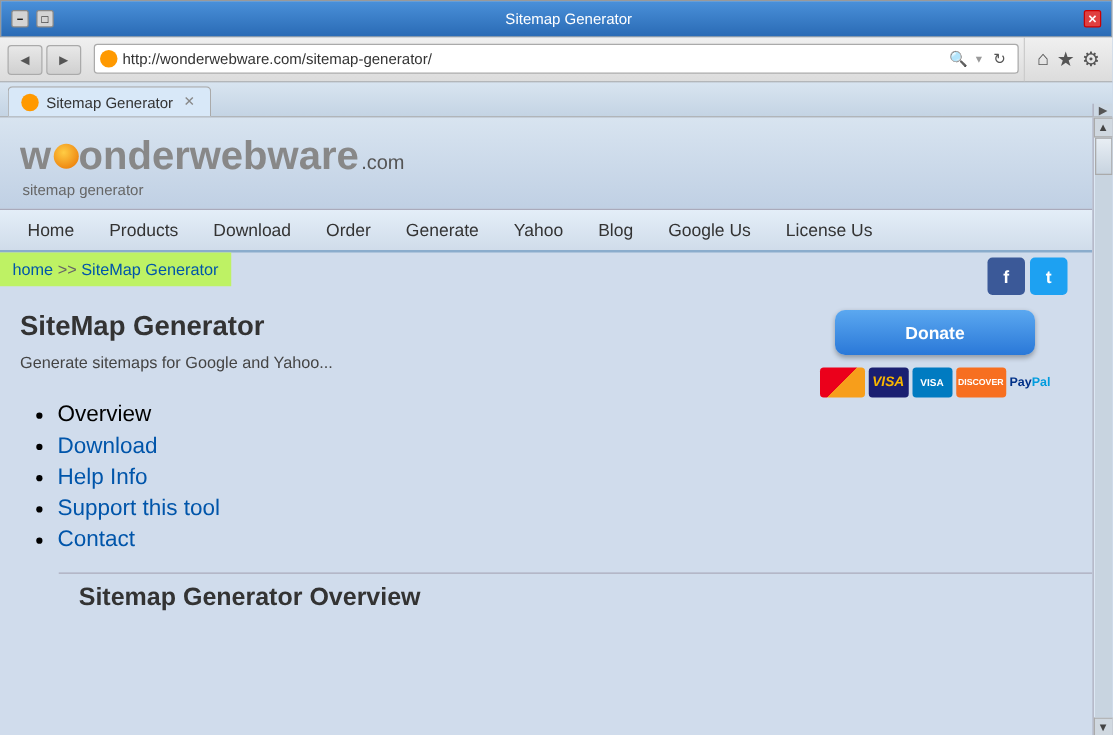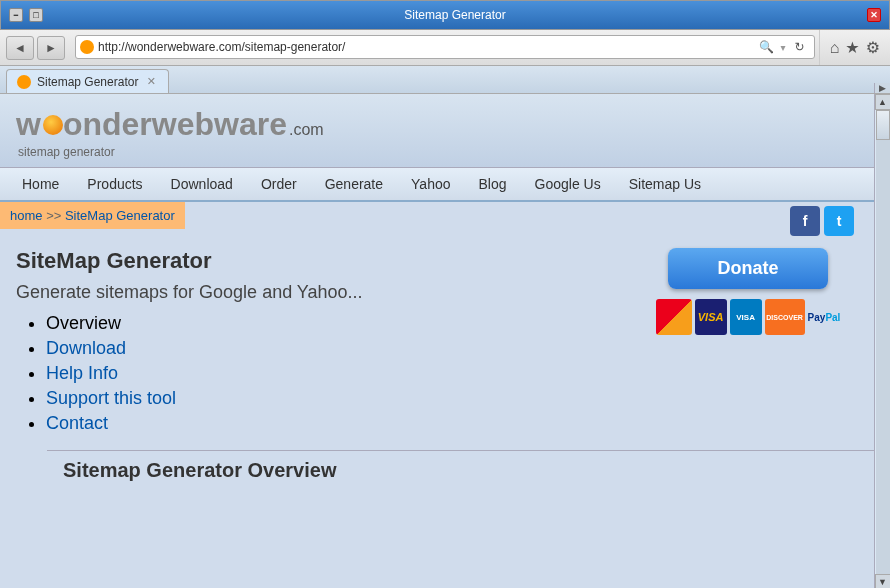--- a/index.html
+++ b/index.html
@@ -214,21 +214,21 @@
       color: #333;
       cursor: pointer;
       white-space: nowrap;
     }
 
     
     .breadcrumb-bar {
       padding: 6px 10px;
       font-size: 13px;
       color: #666;
-      background: #fdba74;
+      background: #bef264;
     }
     .breadcrumb-link { color: #0055aa; text-decoration: none; cursor: pointer; }
 
     
     .social-bar {
       display: flex;
       justify-content: flex-end;
       padding: 4px 20px;
       gap: 4px;
     }
@@ -253,23 +253,23 @@
     .content-left {
       flex: 1;
     }
     .page-title {
       font-size: 22px;
       font-weight: bold;
       color: #333;
       margin-bottom: 8px;
     }
     .page-desc {
-      font-size: 18px;
+      font-size: 13px;
       color: #444;
-      margin-bottom: 10px;
+      margin-bottom: 24px;
     }
     .bullet-list {
       list-style: disc;
       padding-left: 30px;
       font-size: 18px;
     }
     .bullet-list li {
       margin-bottom: 4px;
     }
     .bullet-list a {
@@ -283,35 +283,35 @@
       display: flex;
       flex-direction: column;
       align-items: center;
       gap: 10px;
     }
     .donate-btn {
       width: 160px;
       padding: 10px 20px;
       background: linear-gradient(to bottom, #5ba8f0, #2a78d8);
       color: white;
-      font-size: 18px;
+      font-size: 14px;
       font-weight: bold;
       border: none;
       border-radius: 8px;
       cursor: pointer;
       box-shadow: 0 2px 4px rgba(0,0,0,0.3);
     }
 
     .payment-icons {
       display: flex;
       align-items: center;
       gap: 3px;
     }
     .payment-card {
-      height: 36px;
+      height: 24px;
       border-radius: 3px;
       display: flex; align-items: center; justify-content: center;
       font-size: 8px; font-weight: bold;
       color: white;
       padding: 0 4px;
     }
     .mc { background: linear-gradient(135deg, #eb001b 50%, #f79e1b 50%); width: 36px; }
     .visa { background: #1a1f71; color: #f7b600; width: 32px; font-size: 11px; font-style: italic; font-weight: 900; }
     .amex { background: #007bc1; width: 32px; font-size: 8px; }
     .discover { background: #f76f20; width: 40px; font-size: 7px; }
@@ -389,21 +389,21 @@
 
       <nav class="site-nav">
         <div class="nav-item">Home</div>
         <div class="nav-item">Products</div>
         <div class="nav-item">Download</div>
         <div class="nav-item">Order</div>
         <div class="nav-item">Generate</div>
         <div class="nav-item">Yahoo</div>
         <div class="nav-item">Blog</div>
         <div class="nav-item">Google Us</div>
-        <div class="nav-item">Sitemap Us</div>
+        <div class="nav-item">License Us</div>
       </nav>
 
       <div style="display:flex; align-items:flex-start; justify-content:space-between;">
         <div class="breadcrumb-bar">
           <a class="breadcrumb-link">home</a>
           <span> &gt;&gt; </span>
           <a class="breadcrumb-link">SiteMap Generator</a>
         </div>
         <div class="social-bar">
           <div class="social-btn fb-btn">f</div>

